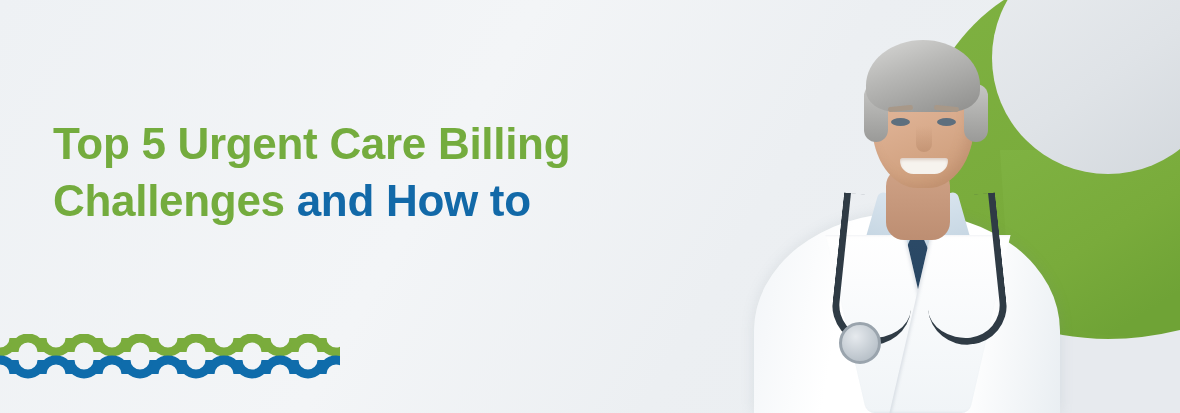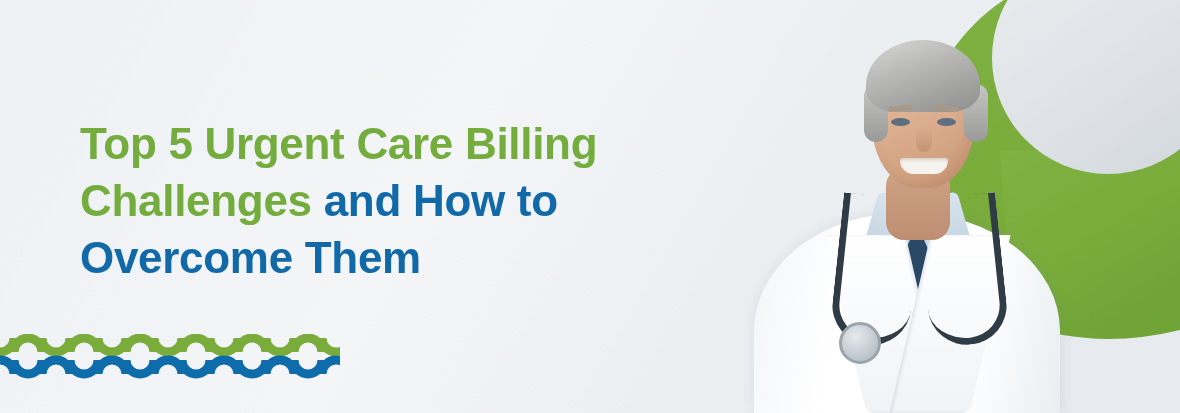--- a/index.html
+++ b/index.html
@@ -193,21 +193,21 @@
     width: 36px;
     height: 36px;
     background: radial-gradient(circle at 38% 32%, #e6eaee, #aab4bd);
     border: 3px solid #9aa4ad;
     border-radius: 50%;
   }
 
   
   .headline {
     position: absolute;
-    left: 80px;
+    left: 53px;
     top: 86px;
     width: 640px;
     font-size: 44px;
     font-weight: 700;
     line-height: 57px;
     letter-spacing: -0.3px;
   }
   .hl-green { color: #74ac3e; }
   .hl-blue  { color: #1269a8; }
 
@@ -276,21 +276,20 @@
     <div class="doc-brow-r"></div>
     <div class="doc-eye-l"></div>
     <div class="doc-eye-r"></div>
     <div class="doc-nose"></div>
     <div class="doc-mouth"></div>
   </div>
 
   <h1 class="headline">
     <span class="hl-green">Top 5 Urgent Care Billing</span><br>
     <span class="hl-green">Challenges</span><span class="hl-blue"> and How to</span><br>
-    <span class="hl-blue">Overcome Them</span>
   </h1>
 
   <svg class="arc-pattern" width="340" height="46" viewBox="0 0 340 46" aria-hidden="true">
     <defs>
 
       <g id="tileGreen">
         <path d="M0 14 A14 14 0 0 0 28 14" fill="none" stroke="#7aac3c" stroke-width="9"></path>
       </g>
       <g id="tileBlue">
         <path d="M0 14 A14 14 0 0 1 28 14" fill="none" stroke="#0f6cab" stroke-width="9"></path>

